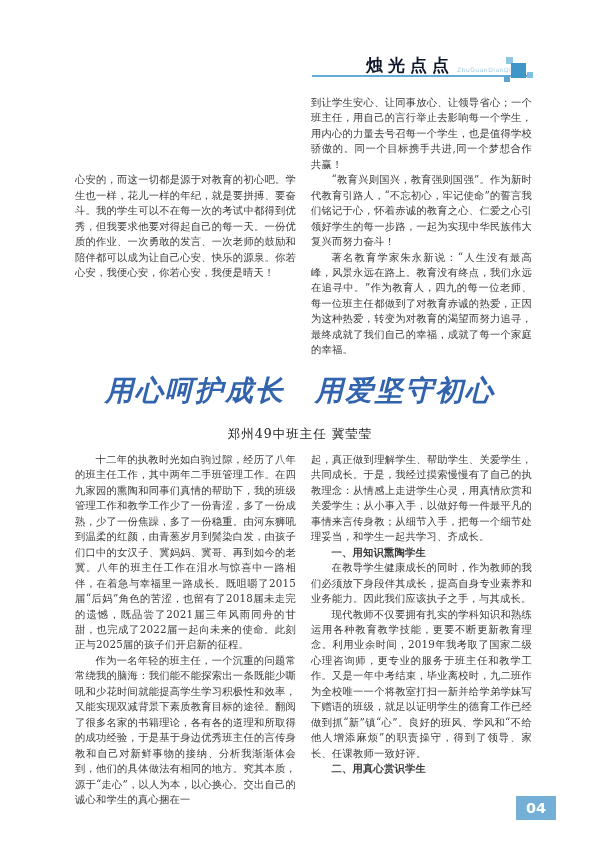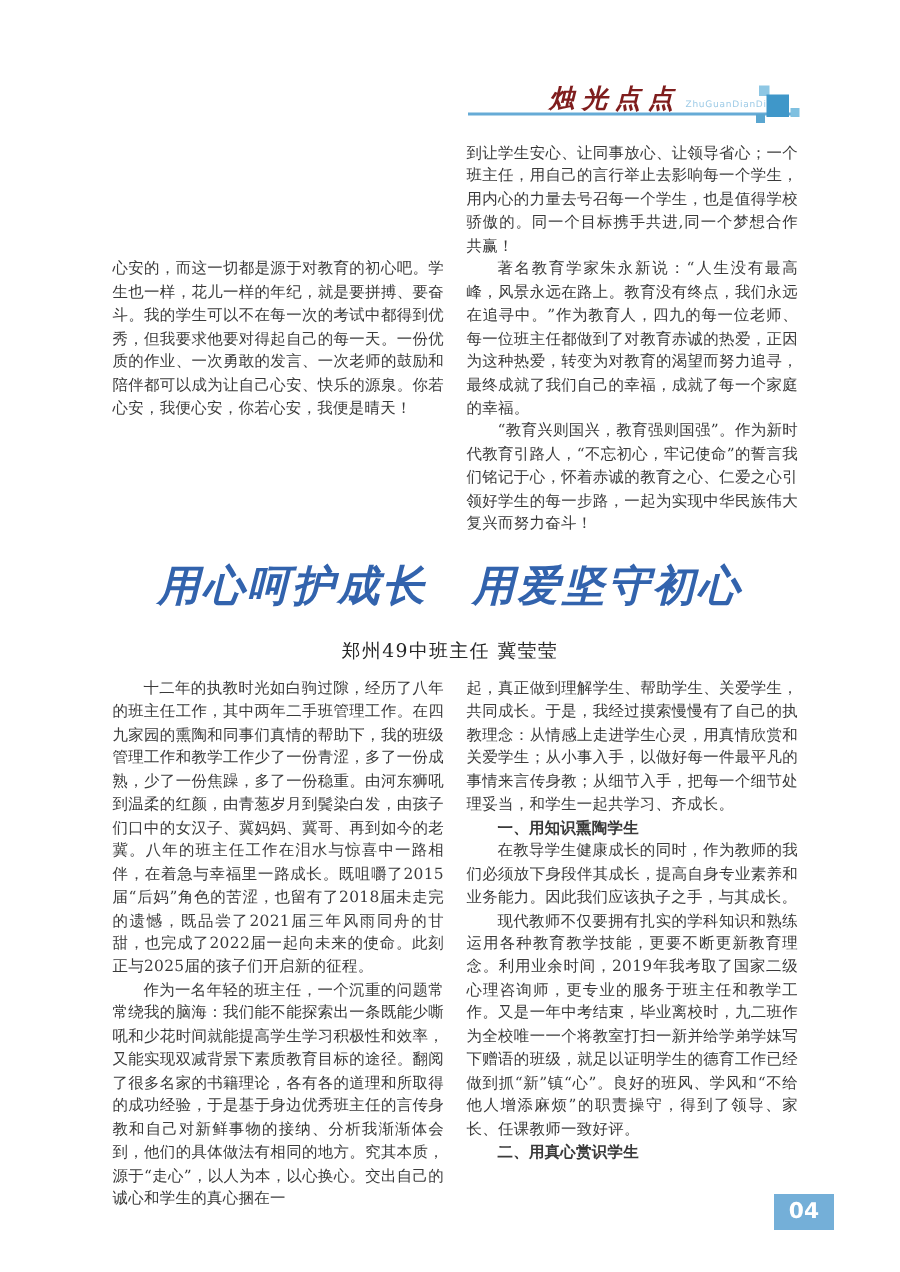--- a/index.html
+++ b/index.html
@@ -12,23 +12,22 @@
   }
 
   
   .header-rule {
     position: absolute; top: 75px; left: 312px;
     width: 216px; height: 2px; background: #66abd6;
   }
   .header-title {
     position: absolute; top: 54px; left: 366px;
     font-size: 17px; font-weight: bold;
-    color: #7f1d1d; letter-spacing: 5px;
+    color: #0f172a; letter-spacing: 5px;
     font-family: "DejaVu Sans", "Liberation Sans", sans-serif;
-    font-style: italic;
   }
   .header-sub {
     position: absolute; top: 66px; left: 457px;
     font-size: 6px; color: #9ccae6;
     font-family: "DejaVu Sans", "Liberation Sans", sans-serif;
     letter-spacing: 0.5px;
   }
   .pixel-decoration { position: absolute; top: 55px; left: 502px; width: 34px; height: 32px; }
   .pixel-decoration .sq { position: absolute; }
   .sq1 { left: 4px;  top: 2px;  width: 7px;  height: 7px;  background: #8ec7e4; }
@@ -88,22 +87,22 @@
   <div class="sq sq3"></div>
   <div class="sq sq4"></div>
 </div>
 
 <div class="cols intro-cols">
   <div class="col">
     <p>心安的，而这一切都是源于对教育的初心吧。学生也一样，花儿一样的年纪，就是要拼搏、要奋斗。我的学生可以不在每一次的考试中都得到优秀，但我要求他要对得起自己的每一天。一份优质的作业、一次勇敢的发言、一次老师的鼓励和陪伴都可以成为让自己心安、快乐的源泉。你若心安，我便心安，你若心安，我便是晴天！</p>
   </div>
   <div class="col">
     <p>到让学生安心、让同事放心、让领导省心；一个班主任，用自己的言行举止去影响每一个学生，用内心的力量去号召每一个学生，也是值得学校骄傲的。同一个目标携手共进,同一个梦想合作共赢！</p>
+    <p class="indent">“教育兴则国兴，教育强则国强”。作为新时代教育引路人，“不忘初心，牢记使命”的誓言我们铭记于心，怀着赤诚的教育之心、仁爱之心引领好学生的每一步路，一起为实现中华民族伟大复兴而努力奋斗！</p>
     <p class="indent">著名教育学家朱永新说：“人生没有最高峰，风景永远在路上。教育没有终点，我们永远在追寻中。”作为教育人，四九的每一位老师、每一位班主任都做到了对教育赤诚的热爱，正因为这种热爱，转变为对教育的渴望而努力追寻，最终成就了我们自己的幸福，成就了每一个家庭的幸福。</p>
-    <p class="indent">“教育兴则国兴，教育强则国强”。作为新时代教育引路人，“不忘初心，牢记使命”的誓言我们铭记于心，怀着赤诚的教育之心、仁爱之心引领好学生的每一步路，一起为实现中华民族伟大复兴而努力奋斗！</p>
   </div>
 </div>
 
 <div class="article-title">用心呵护成长　用爱坚守初心</div>
 <div class="article-author">郑州49中班主任  冀莹莹</div>
 
 <div class="cols body-cols">
   <div class="col">
     <p class="indent">十二年的执教时光如白驹过隙，经历了八年的班主任工作，其中两年二手班管理工作。在四九家园的熏陶和同事们真情的帮助下，我的班级管理工作和教学工作少了一份青涩，多了一份成熟，少了一份焦躁，多了一份稳重。由河东狮吼到温柔的红颜，由青葱岁月到鬓染白发，由孩子们口中的女汉子、冀妈妈、冀哥、再到如今的老冀。八年的班主任工作在泪水与惊喜中一路相伴，在着急与幸福里一路成长。既咀嚼了2015届“后妈”角色的苦涩，也留有了2018届未走完的遗憾，既品尝了2021届三年风雨同舟的甘甜，也完成了2022届一起向未来的使命。此刻正与2025届的孩子们开启新的征程。</p>
     <p class="indent">作为一名年轻的班主任，一个沉重的问题常常绕我的脑海：我们能不能探索出一条既能少嘶吼和少花时间就能提高学生学习积极性和效率，又能实现双减背景下素质教育目标的途径。翻阅了很多名家的书籍理论，各有各的道理和所取得的成功经验，于是基于身边优秀班主任的言传身教和自己对新鲜事物的接纳、分析我渐渐体会到，他们的具体做法有相同的地方。究其本质，源于“走心”，以人为本，以心换心。交出自己的诚心和学生的真心捆在一</p>

